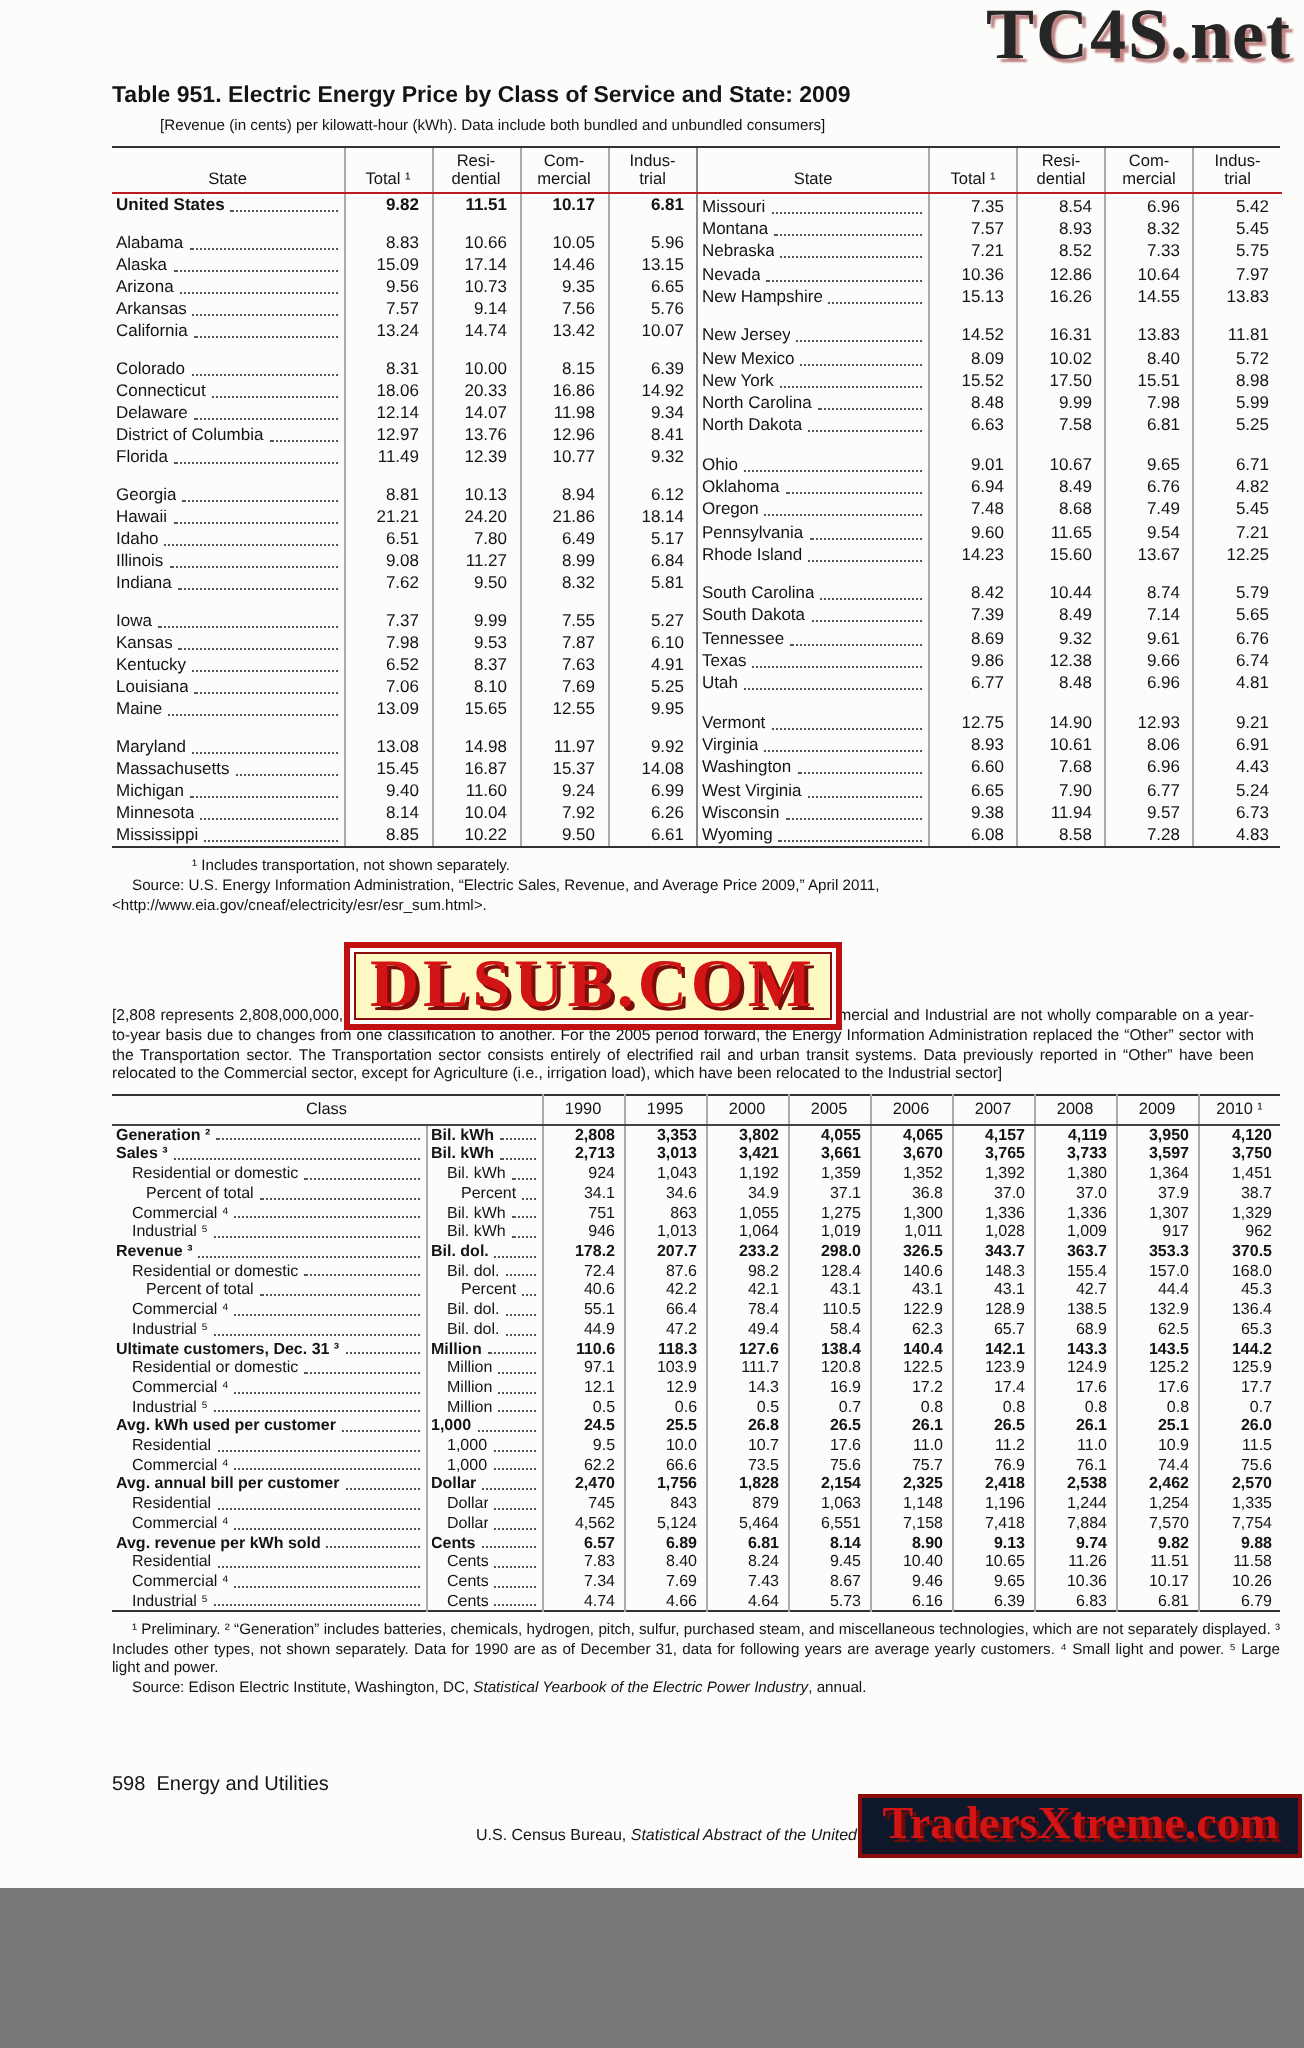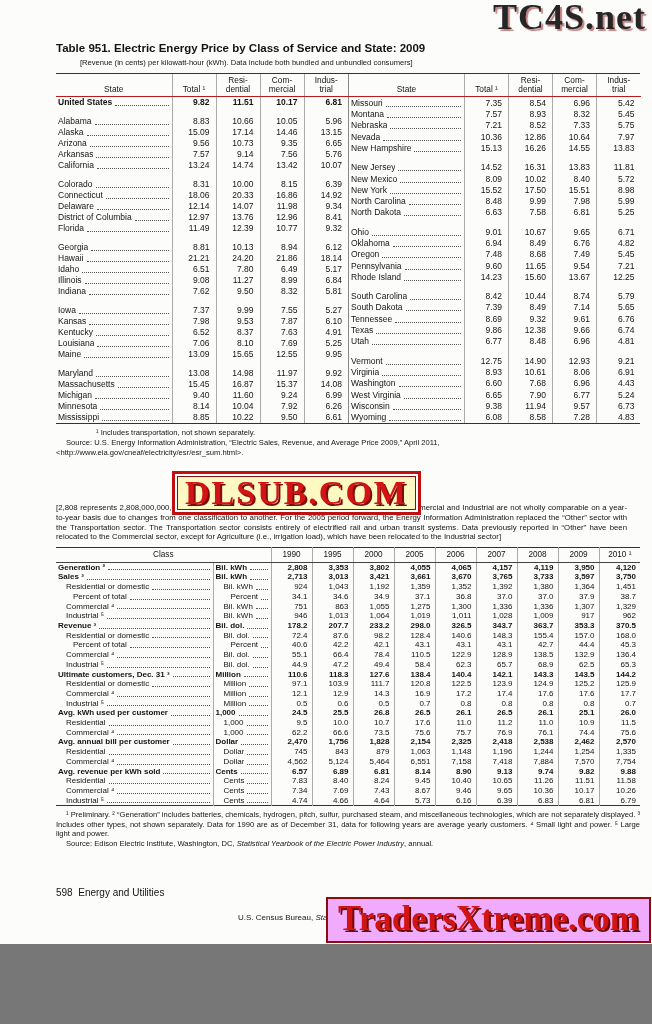--- a/index.html
+++ b/index.html
@@ -19,24 +19,24 @@
   }
   .wm-mid {
     position:absolute; top:-32px; left:116px; z-index:6;
     padding:0 10px; background:#fef9c3;
     border:3px solid #c01010; box-shadow:inset 0 0 0 2px #fff, inset 0 0 0 3px #8a0c0c;
     font-family:"Liberation Serif", serif; font-weight:bold; font-size:34px;
     color:#d31414; letter-spacing:2px;
     text-shadow:2px 2px 0 #7c0d0d;
   }
   .wm-bot {
-    position:absolute; right:1px; bottom:1px; z-index:6;
-    padding:0 10px 2px 10px; background:#f0abfc;
+    position:absolute; right:1px; bottom:15px; z-index:6;
+    padding:0 10px 2px 10px; background:#0f172a;
     border:2px solid #8a0c0c;
-    font-family:"Liberation Serif", serif; font-weight:bold; font-size:35px;
+    font-family:"Liberation Serif", serif; font-weight:bold; font-size:23px;
     color:#d31414; letter-spacing:0;
     text-shadow:2px 2px 0 #6d0a0a;
   }
 
   
   .sec { margin-left:56px; margin-right:12px; }
   .ttl { font-size:11.5px; font-weight:bold; line-height:13px; }
   .bracket { font-size:7.6px; line-height:9px; margin:3px 0 6px 0;padding-left:24px; }
   .fn   { font-size:7.6px; line-height:9px; margin-top:4px; text-indent:40px; }
   .src  { font-size:7.6px; line-height:9.5px; margin-top:1px; white-space:pre-line; text-indent:10px; }

